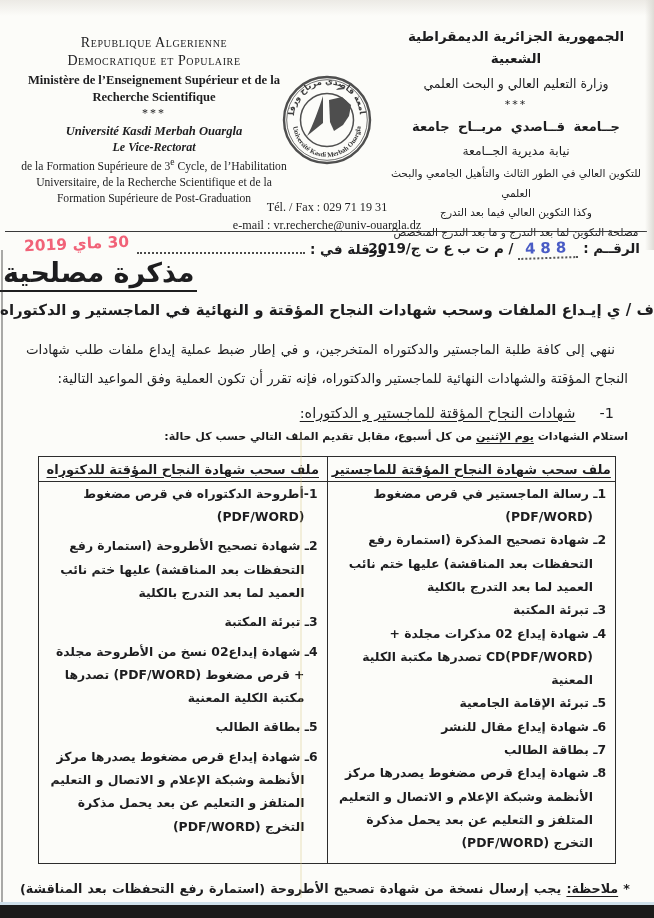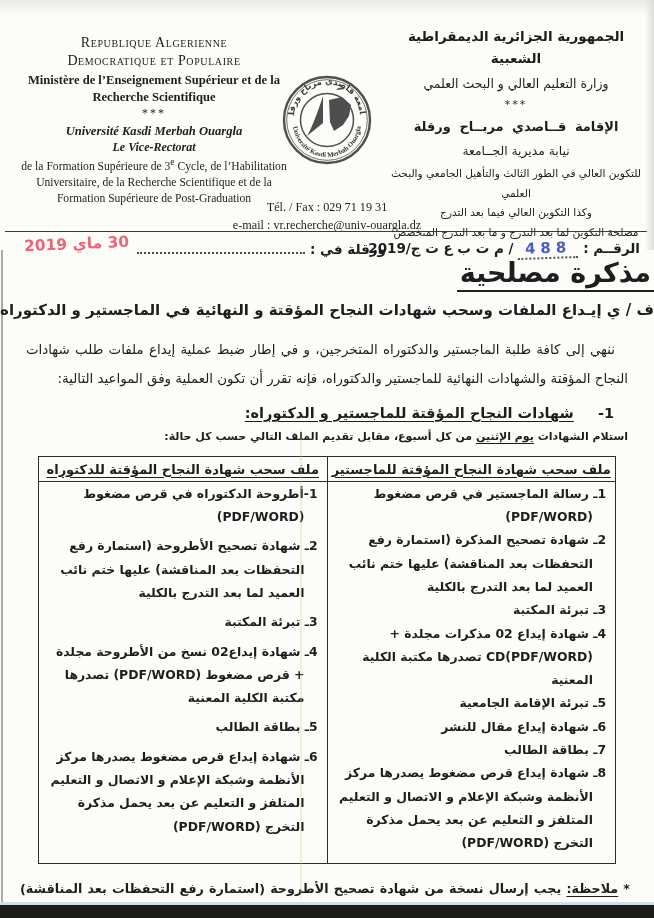--- a/index.html
+++ b/index.html
@@ -50,27 +50,27 @@
   .ref-number{position:absolute;right:14px;top:2px;white-space:nowrap;direction:rtl;}
   .hand-number{display:inline-block;color:#4a5cc5;font-size:15px;letter-spacing:5px;
     border-bottom:2px dotted #555;padding:0 7px;transform:rotate(-2deg);font-weight:bold;}
   .ref-place{position:absolute;right:268px;top:2px;white-space:nowrap;direction:rtl;}
   .dot-leader{display:inline-block;width:168px;height:13px;border-bottom:2px dotted #4a4a4a;vertical-align:baseline;}
   .stamp{position:absolute;left:24px;top:-2px;color:#f1566e;font-size:15.5px;font-weight:bold;
     letter-spacing:4px;transform:rotate(-2.5deg);direction:rtl;white-space:nowrap;opacity:.92;}
 
   
   .content{position:absolute;top:257px;left:0;right:0;}
-  .title-row{text-align:right;direction:rtl;margin-left:44px;}
+  .title-row{text-align:left;direction:rtl;}
   .memo-title{display:inline-block;font-size:27px;font-weight:bold;
     border-bottom:2.5px solid #1f1f1f;padding:0 3px 2px;}
   .subtitle{text-align:center;direction:rtl;font-weight:bold;font-size:15px;margin-top:9px;}
   .intro{direction:rtl;margin:17px 26px 0;font-size:13.4px;line-height:2.15;
     text-align:justify;text-indent:13px;}
-  .sec-heading{direction:rtl;margin:11px 40px 0 0;font-size:14.5px;font-weight:bold;}
+  .sec-heading{direction:rtl;margin:11px 40px 0 0;font-size:14.5px;font-weight:normal;}
   .sec-heading .num{display:inline-block;margin-left:24px;}
   .u{text-decoration:underline;text-underline-offset:3px;}
   .sec-line{direction:rtl;margin:9px 26px 0 0;font-size:11px;font-weight:bold;}
 
   .doc-table{margin:13px auto 0;width:578px;border-collapse:collapse;direction:rtl;}
   .doc-table th,.doc-table td{border:1.6px solid #2d2d2d;}
   .doc-table th{font-size:13px;font-weight:bold;padding:5px 4px 4px;}
   .doc-table td{vertical-align:top;padding:0 9px 8px;font-size:12.4px;font-weight:bold;
     line-height:1.88;width:50%;}
   .doc-table ul{list-style:none;margin:0;padding:0;}
@@ -111,21 +111,21 @@
       <text font-size="6.8" fill="#333" font-weight="bold" font-family="Liberation Serif, serif">
         <textPath href="#arcBot" startOffset="50%" text-anchor="middle">Université Kasdi Merbah Ouargla</textPath>
       </text>
     </svg>
   </div>
 
   <div class="ar-block">
     <div class="ar-l1">الجمهورية الجزائرية الديمقراطية الشعبية</div>
     <div class="ar-l2">وزارة التعليم العالي و البحث العلمي</div>
     <div class="ar-stars">***</div>
-    <div class="ar-l3">الإقامة قــاصدي مربــاح  ورقلة</div>
+    <div class="ar-l3">جــامعة قــاصدي مربــاح  جامعة</div>
     <div class="ar-l4">نيابة مديرية الجــامعة</div>
     <div class="ar-small">للتكوين العالي في الطور الثالث والتأهيل الجامعي والبحث العلمي</div>
     <div class="ar-small">وكذا التكوين العالي فيما بعد التدرج</div>
     <div class="ar-small">مصلحة التكوين لما بعد التدرج و ما بعد التدرج المتخصص</div>
   </div>
 
   <div class="contact">
     <div>Tél. / Fax : 029 71 19 31</div>
     <div>e-mail : vr.recherche@univ-ouargla.dz</div>
   </div>

